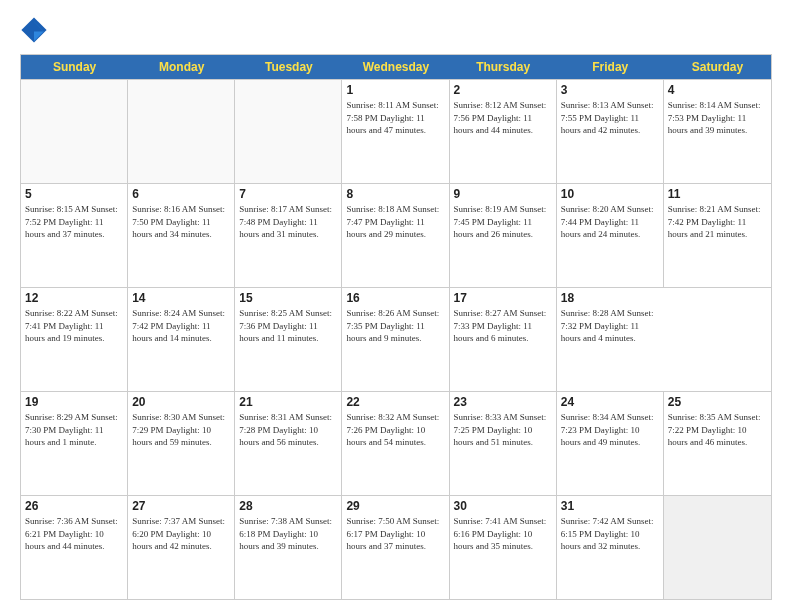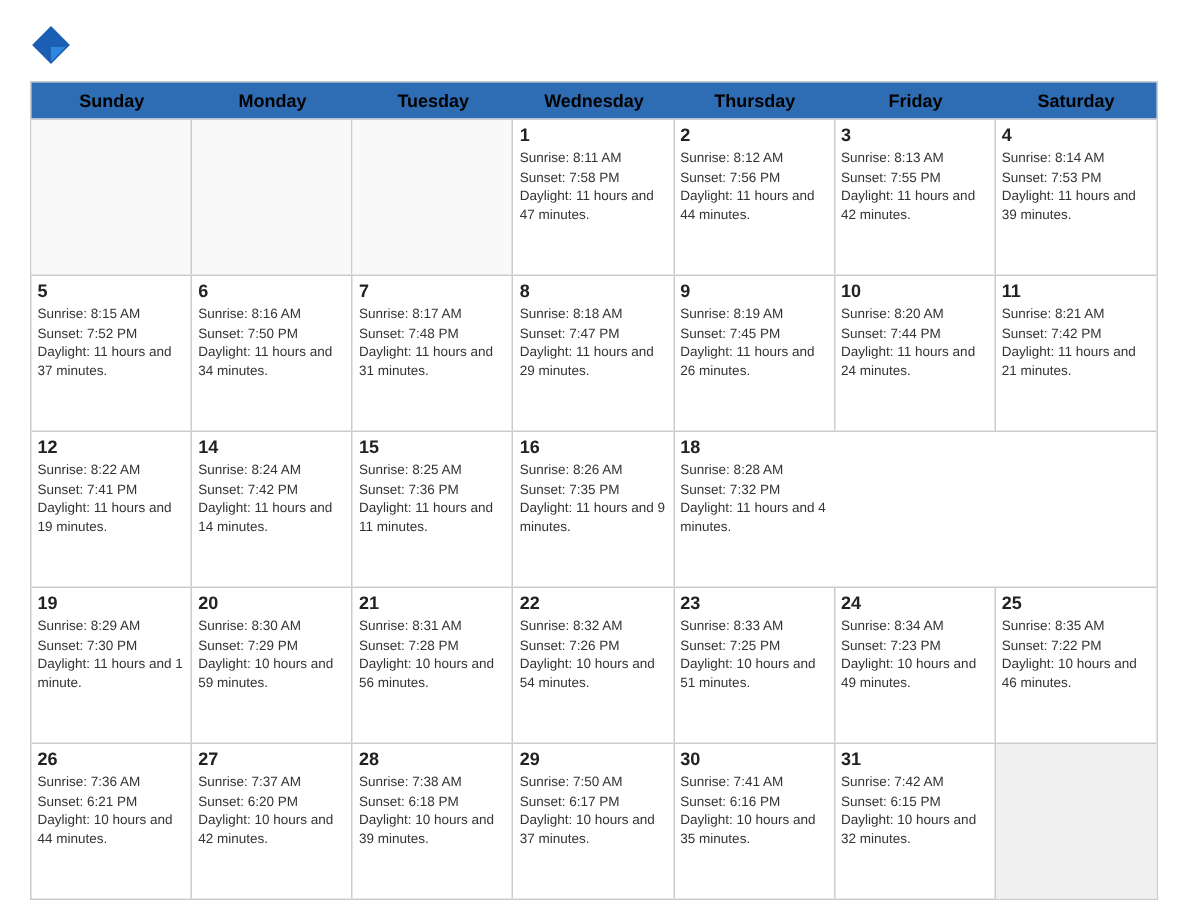--- a/index.html
+++ b/index.html
@@ -65,21 +65,21 @@
       display: flex;
       flex-direction: column;
       border: 1px solid #ccc;
     }
     .cal-header {
       display: grid;
       grid-template-columns: repeat(7, 1fr);
       background: #2e6db4;
     }
     .cal-header-cell {
-      color: #000000;
+      color: #fde047;
       font-size: 12px;
       font-weight: bold;
       text-align: center;
       padding: 5px 2px;
     }
     .cal-body {
       flex: 1;
       display: flex;
       flex-direction: column;
     }
@@ -110,20 +110,21 @@
     .day-num {
       font-size: 12px;
       font-weight: bold;
       color: #222;
       margin-bottom: 2px;
     }
     .day-info {
       font-size: 9px;
       color: #333;
       line-height: 1.4;
+      font-family: Liberation Serif, serif;
     }
   </style>
 </head>
 <body>
 
 <div class="page">
   <div class="header">
     <div class="logo">
       <svg class="logo-icon" viewBox="0 0 40 40">
         <polygon points="20,2 38,20 20,38 2,20" fill="#1a5fb4"></polygon>
@@ -244,20 +245,26 @@
 Sunset: 7:36 PM
 Daylight: 11 hours and 11 minutes.</div>
           </div>
           <div class="cal-cell">
             <div class="day-num">16</div>
             <div class="day-info">Sunrise: 8:26 AM
 Sunset: 7:35 PM
 Daylight: 11 hours and 9 minutes.</div>
           </div>
           <div class="cal-cell">
+            <div class="day-num">17</div>
+            <div class="day-info">Sunrise: 8:27 AM
+Sunset: 7:33 PM
+Daylight: 11 hours and 6 minutes.</div>
+          </div>
+          <div class="cal-cell">
             <div class="day-num">18</div>
             <div class="day-info">Sunrise: 8:28 AM
 Sunset: 7:32 PM
 Daylight: 11 hours and 4 minutes.</div>
           </div>
         </div>
         <div class="cal-row">
           <div class="cal-cell">
             <div class="day-num">19</div>
             <div class="day-info">Sunrise: 8:29 AM

